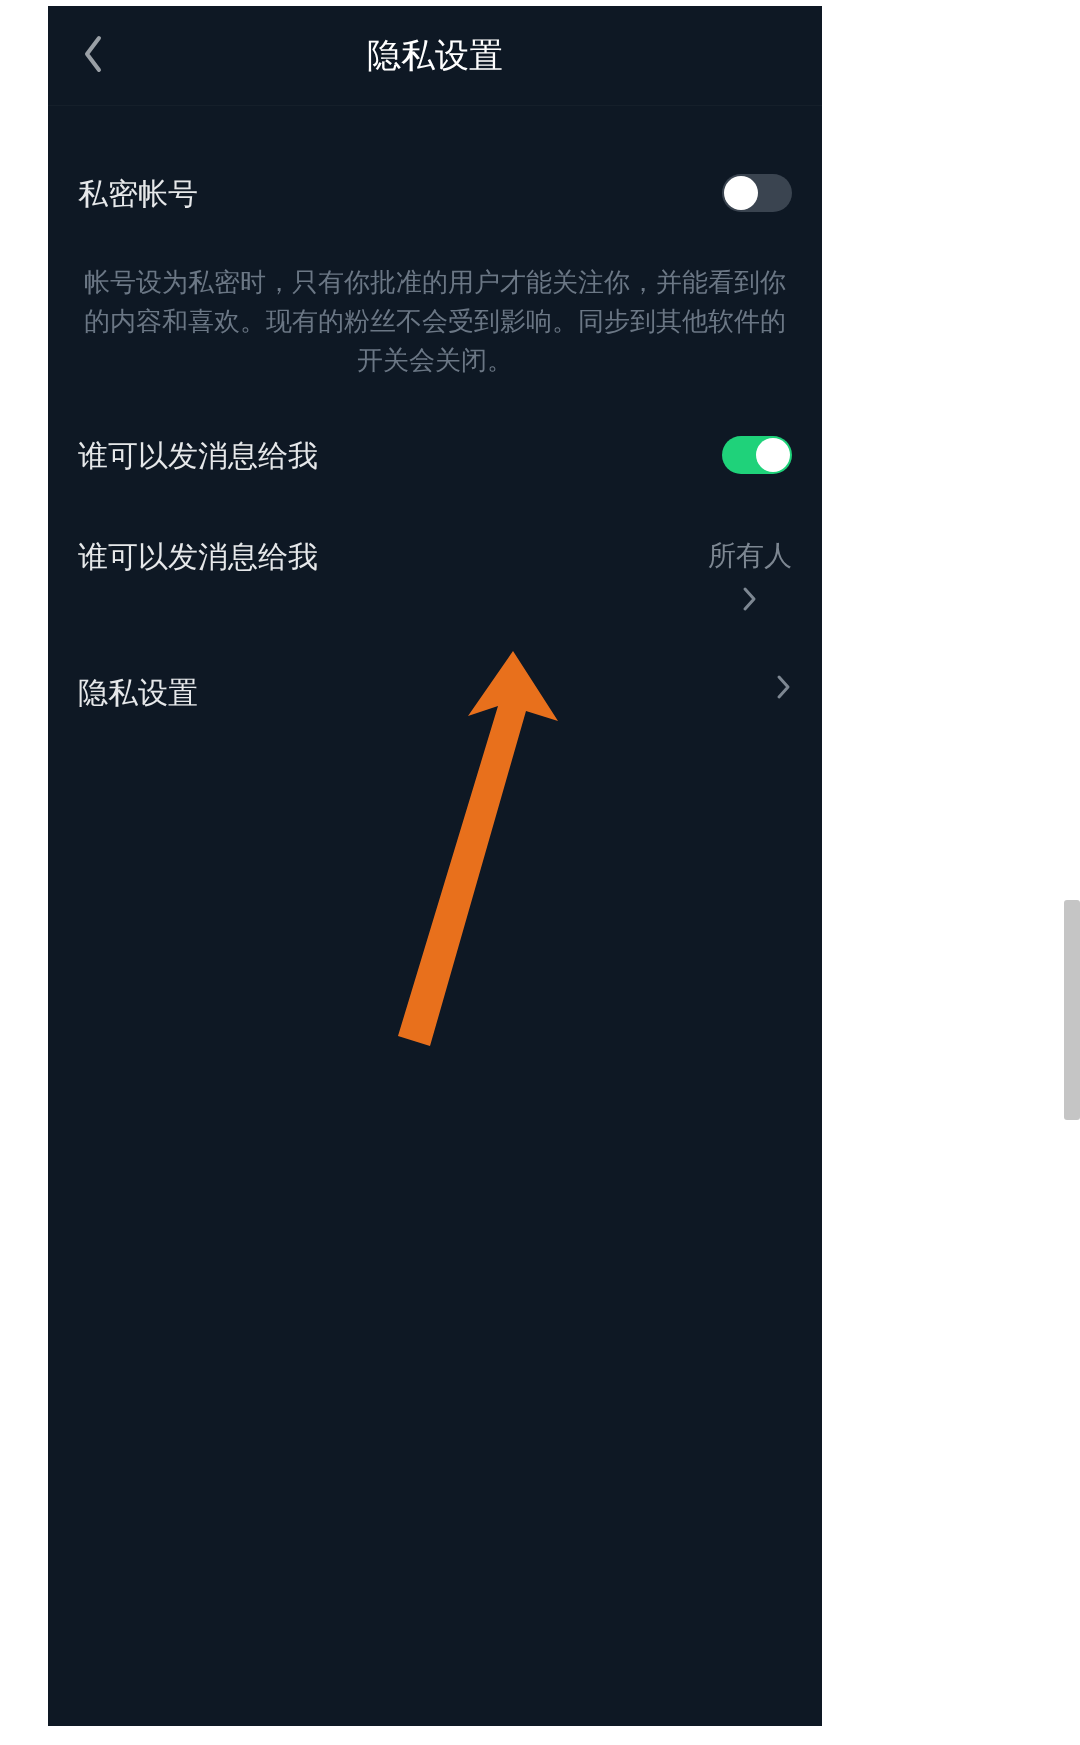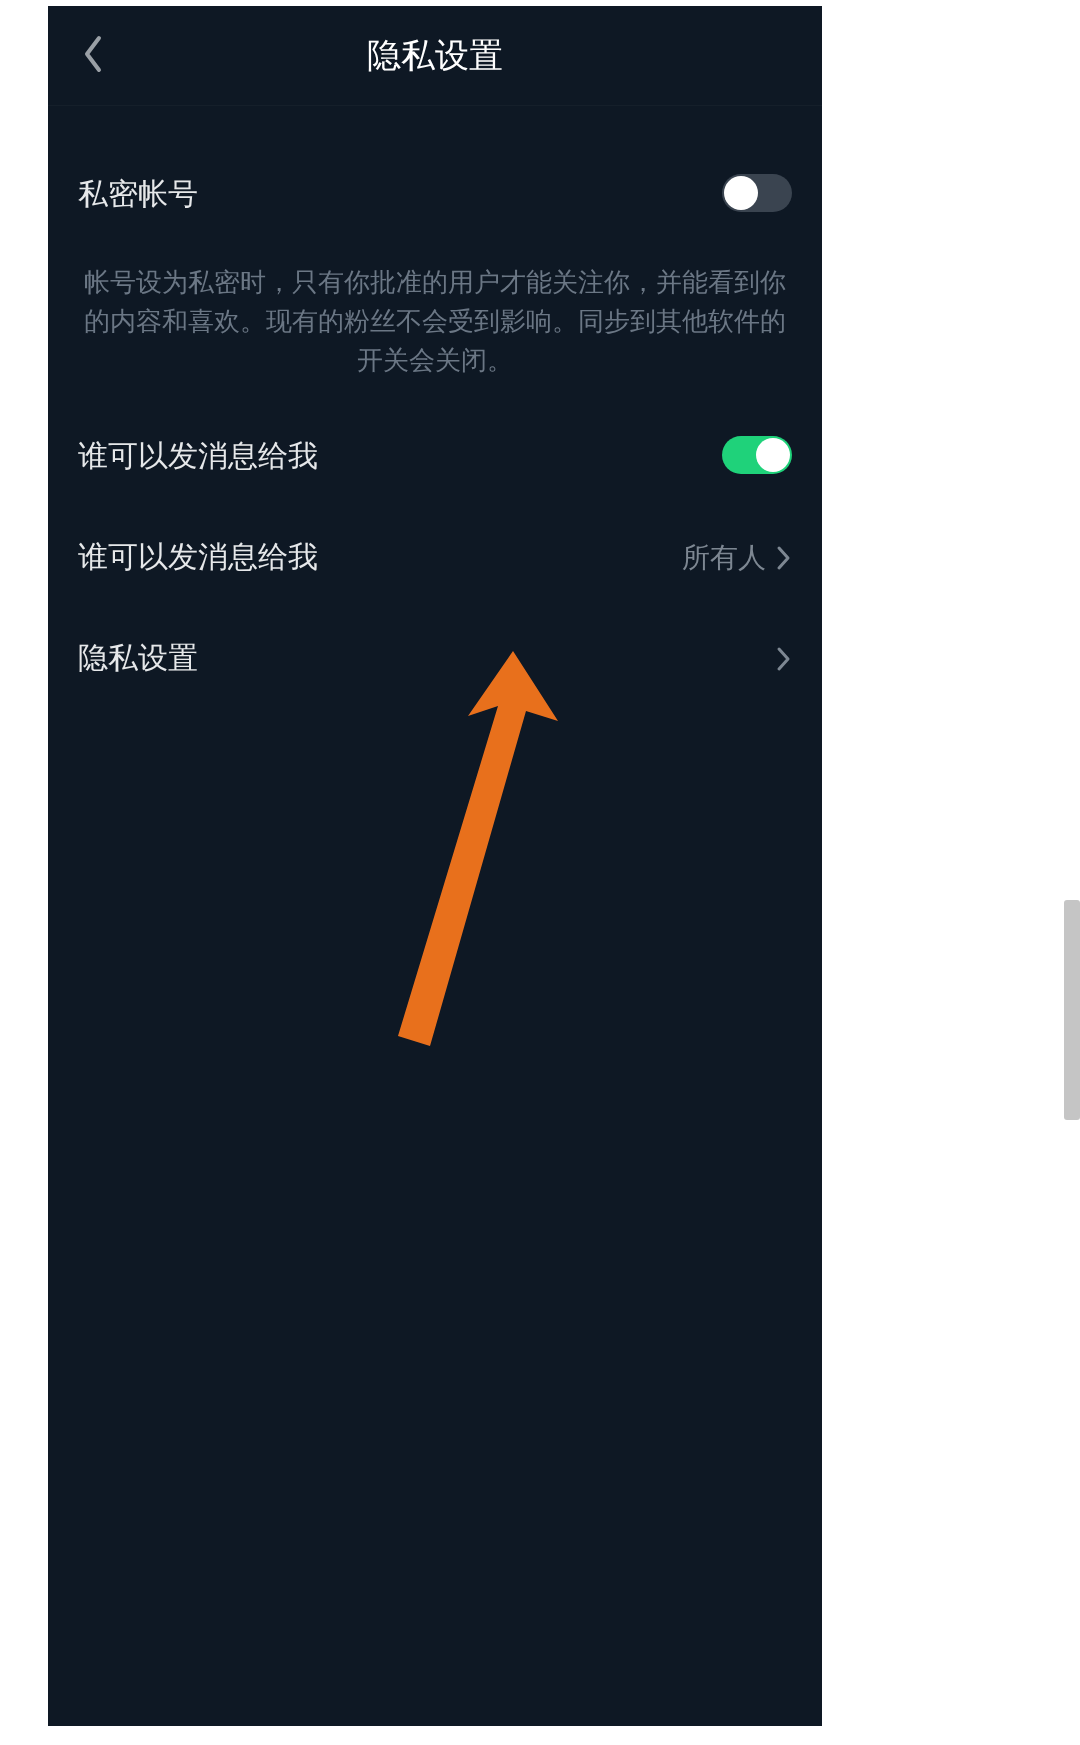--- a/index.html
+++ b/index.html
@@ -97,20 +97,21 @@
     .toggle.off .toggle-knob {
       left: 2px;
     }
     .toggle.on .toggle-knob {
       right: 2px;
     }
     .row-right {
       display: flex;
       align-items: center;
       gap: 10px;
+      flex-direction: column;
     }
     .value-text {
       color: #7d8792;
       font-size: 28px;
     }
     .chevron-right {
       width: 16px;
       height: 28px;
       display: flex;
       align-items: center;

